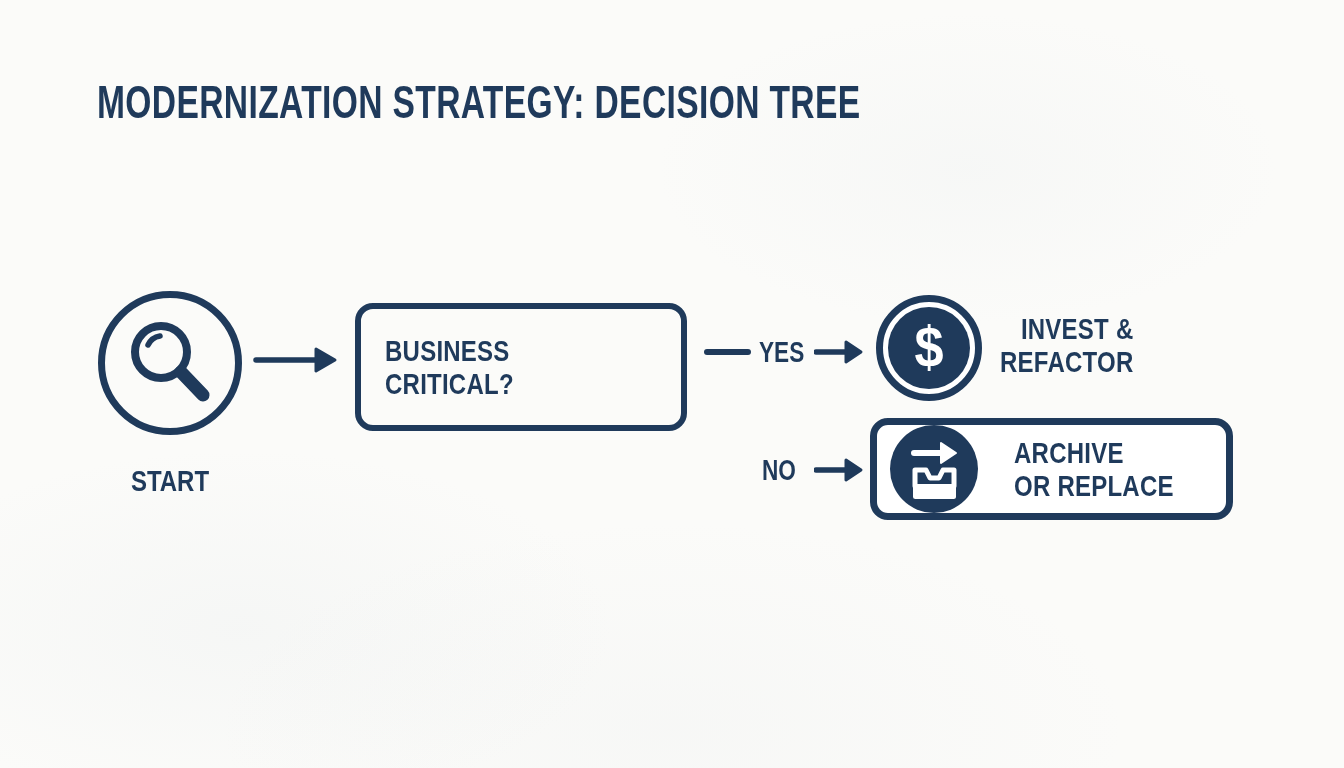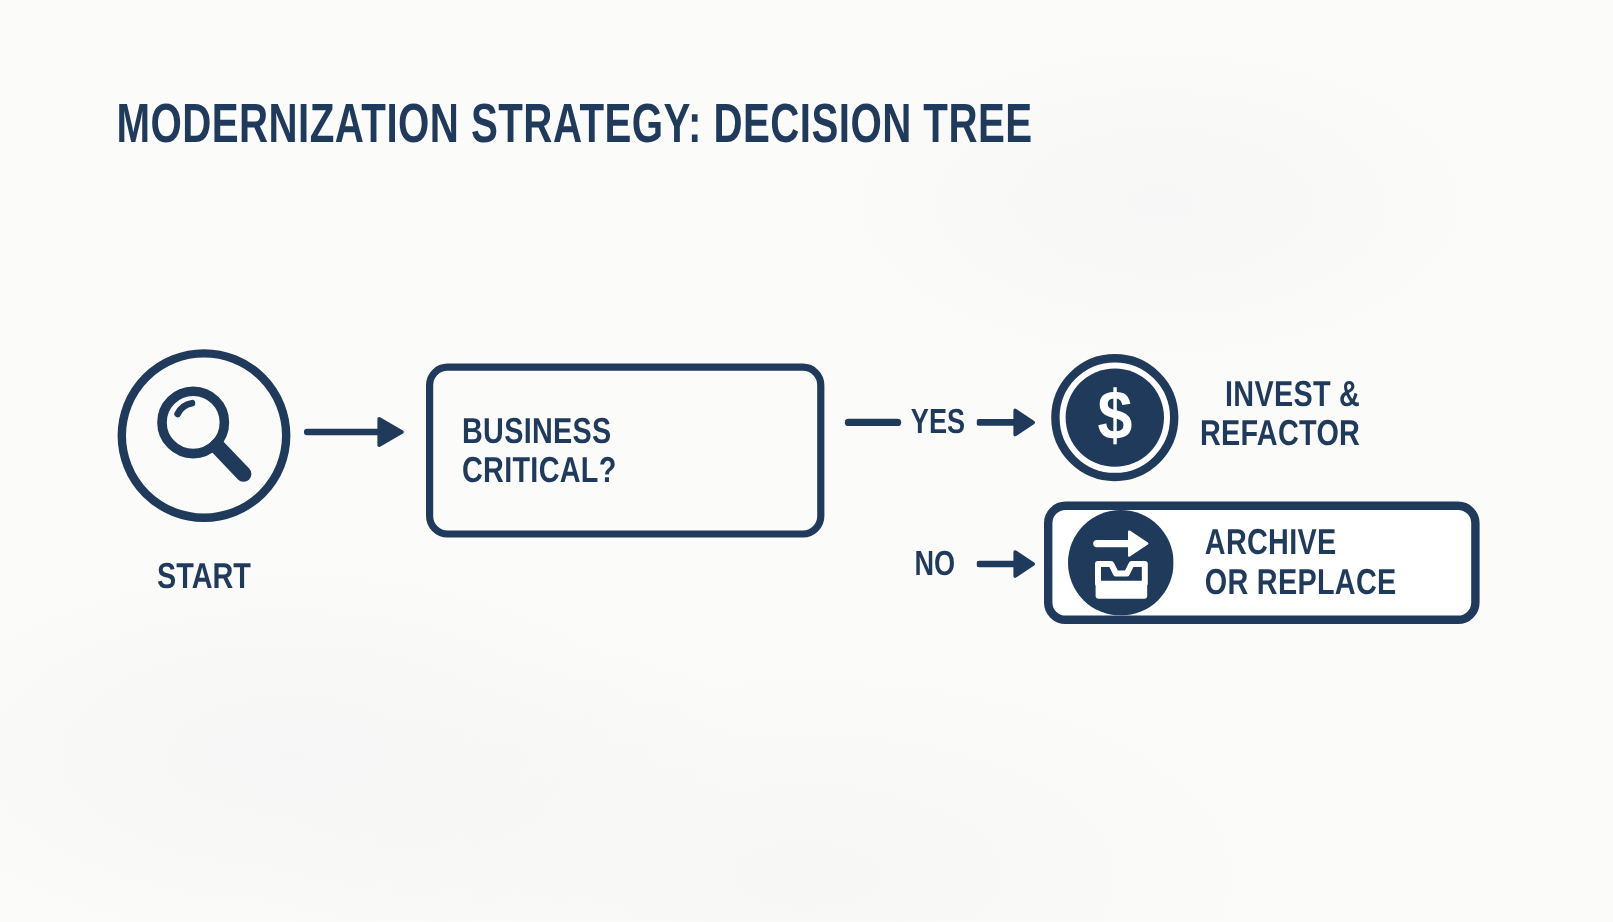--- a/index.html
+++ b/index.html
@@ -57,21 +57,21 @@
     font-weight: 700;
     transform: scaleX(0.8);
     transform-origin: center;
     white-space: nowrap;
   }
 
   
   .decision-box {
     position: absolute;
     left: 355px; top: 303px;
-    width: 332px; height: 145px;
+    width: 332px; height: 128px;
     border: 6px solid var(--navy);
     border-radius: 18px;
     background: transparent;
     display: flex;
     flex-direction: column;
     justify-content: center;
     padding-left: 24px;
   }
   .decision-box .line,
   .outcome-label .line {
@@ -145,21 +145,21 @@
     position: absolute;
     left: 870px; top: 418px;
     width: 363px; height: 102px;
     border: 7px solid var(--navy);
     border-radius: 18px;
     background: var(--white);
     display: flex;
     align-items: center;
     padding-left: 13px;
   }
-  .archive-box .outcome-label { margin-left: 26px; }
+  .archive-box .outcome-label { margin-left: 36px; }
 
   .icon-svg { display: block; }
 </style>
 </head>
 <body>
 
 <div class="stage">
 
   <h1 class="page-title">MODERNIZATION STRATEGY: DECISION TREE</h1>
 

